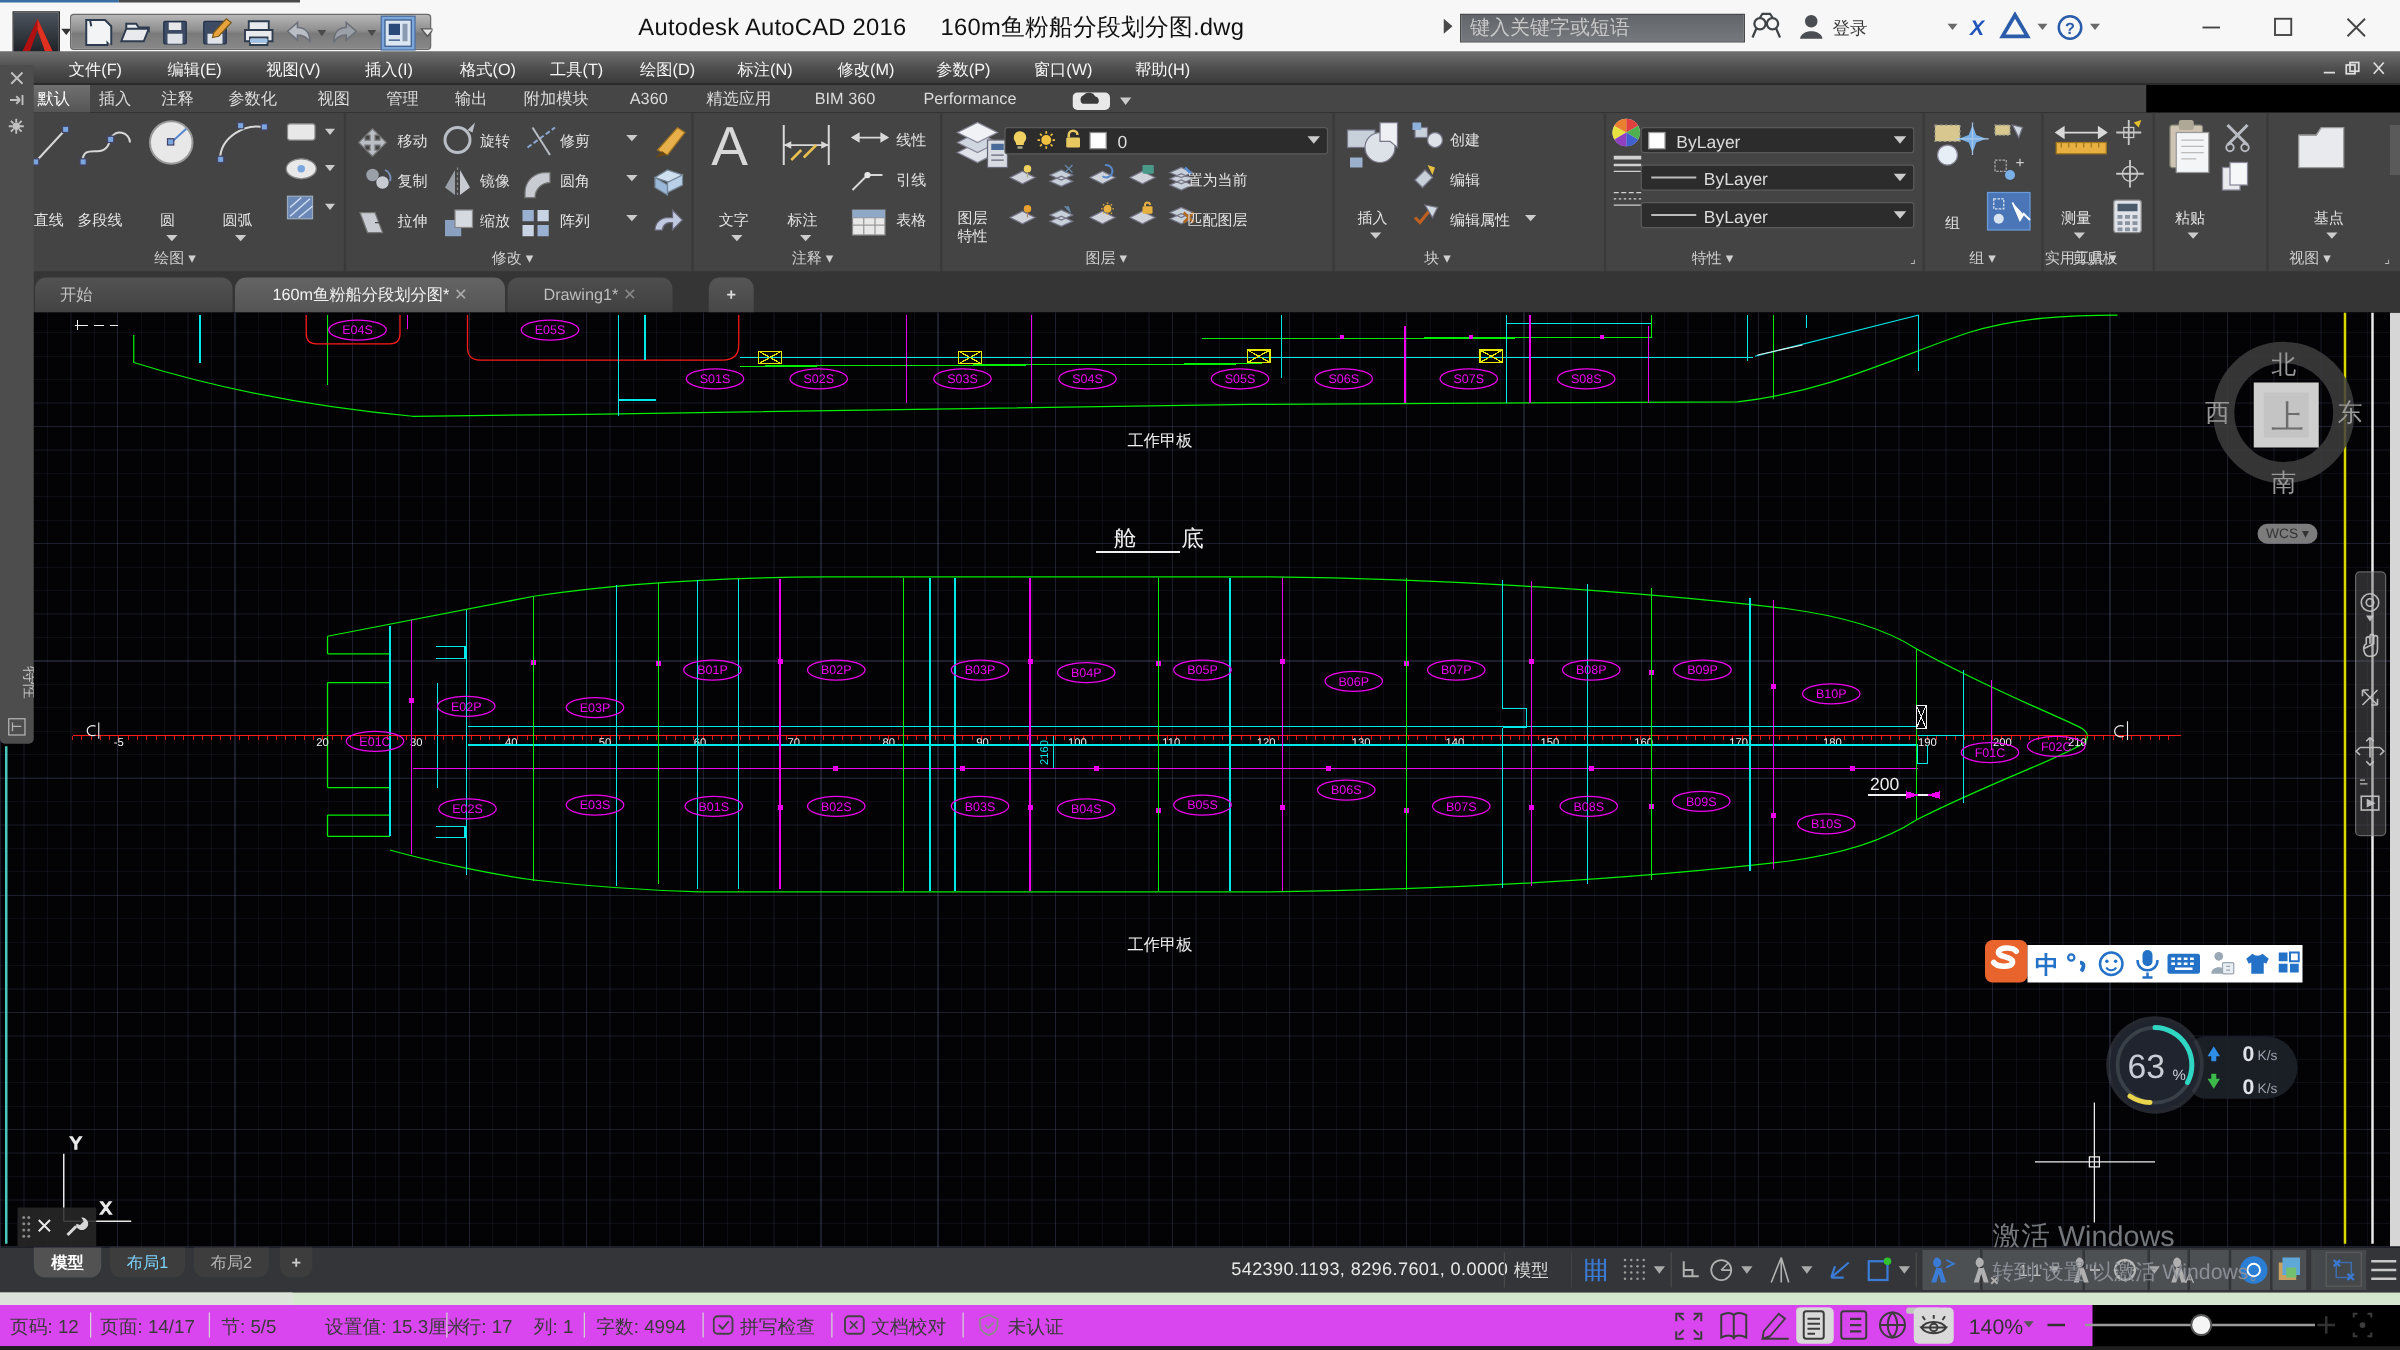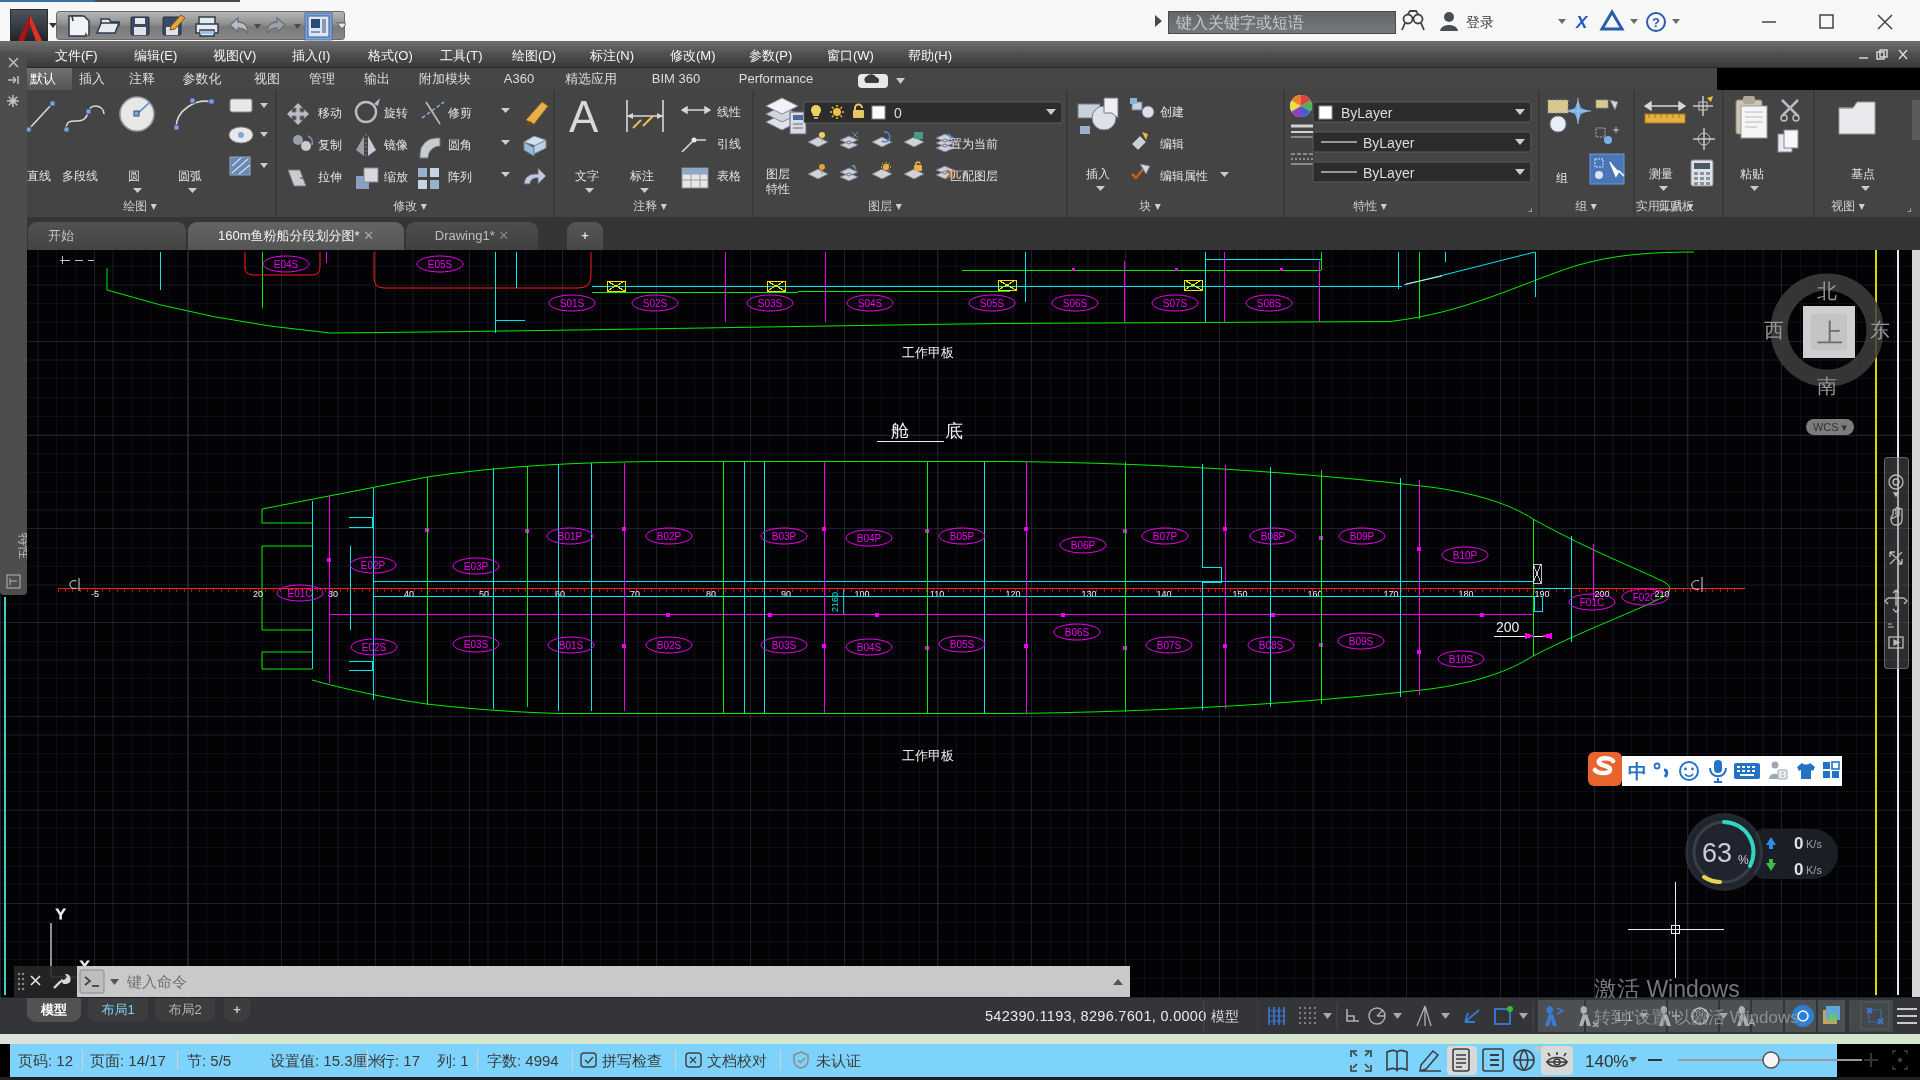--- a/index.html
+++ b/index.html
@@ -36,21 +36,21 @@
  repeating-linear-gradient(0deg,rgba(85,90,125,.12) 0 1px,transparent 1px 18.75px),
  #030306;overflow:hidden}
 
 #palette{left:0;top:52px;width:27px;height:543px;background:#4d4d4d;border-radius:0 0 4px 4px;color:#b5b5b5}
 
 #cmdgrip{left:14px;top:716px;width:63px;height:31px;background:rgba(40,40,40,.88)}
 #cmdbar{left:77px;top:716px;width:1053px;height:31px;background:#c9c9c9}
 #statusband{left:0;top:998px;width:1920px;height:36px;background:#333538}
 #greenstrip{left:0;top:1034px;width:1920px;height:10px;background:#d5e7cf}
 #greenstripL{left:0;top:1034px;width:234px;height:10px;background:#dde2da}
-#wpsbar{left:10px;top:1044px;width:1827px;height:33px;background:#7dd3fc;font-size:15px;color:#3b3b3b}
+#wpsbar{left:0;top:1044px;width:1674px;height:33px;background:#d946ef;font-size:15px;color:#3b3b3b}
 #bottomline{left:0;top:1077px;width:1920px;height:3px;background:#1f1f1f}
 .wtxt{position:absolute;top:8px;white-space:nowrap}
 .wsep{position:absolute;top:6px;width:1px;height:20px;background:#d2d2d2}
 .stab{position:absolute;top:0;height:24px;line-height:24px;font-size:13px;text-align:center;border-radius:0 0 9px 9px}
 </style></head>
 <body>
 <div id="page">
 
 <div class="abs" id="titlebar"></div>
 <div class="abs" id="topedge1"></div>
@@ -97,20 +97,21 @@
  <g transform="translate(248,0)">
           <rect x="0" y="1" width="27" height="27" fill="#7da7d9" stroke="#4a6fa5"></rect>
           <rect x="3" y="4" width="21" height="21" fill="#dce6f2" stroke="#3a5a8a"></rect>
           <rect x="6" y="7" width="9" height="9" fill="#2a4a7a"></rect>
           <rect x="17" y="7" width="4" height="14" fill="#8a9ab0"></rect>
           <path d="M6 20 h9" stroke="#2a4a7a"></path>
         </g>
  <path d="M280 11 h10 l-5 6 z" fill="#e8e8e8" stroke="#555"></path>
 </svg>
 </div>
+<div class="abs" id="title-main">Autodesk AutoCAD 2016&nbsp;&nbsp;&nbsp;&nbsp;&nbsp;160m鱼粉船分段划分图.dwg</div>
 <div class="abs" id="searchwrap">
  <div class="abs" style="left:5px;top:6px;width:0;height:0;border-top:6px solid transparent;border-bottom:6px solid transparent;border-left:7px solid #4a4a4a"></div>
  <div class="abs" id="searchbox">键入关键字或短语</div>
  <svg class="abs" style="left:248px;top:0" width="310" height="26">
   <g stroke="#3f4346" stroke-width="1.8" fill="none">
    <circle cx="10" cy="10" r="4.5"></circle>
           <circle cx="20" cy="10" r="4.5"></circle>
           <path d="M7 14 l-3 7 M23 14 l3 7 M10 5 l2 -3 h6 l2 3"></path>
   </g>
   <g transform="translate(40,0)">
@@ -942,30 +943,20 @@
             <circle cx="5" cy="23" r="1.2"></circle>
             <circle cx="9" cy="23" r="1.2"></circle>
           </g>
   <path d="M17 10 l9 9 m0 -9 l-9 9" stroke="#e8e8e8" stroke-width="1.6"></path>
   <g transform="translate(38,6)">
             <path d="M2 16 L9 9" stroke="#d8d8d8" stroke-width="2.4"></path>
             <path d="M9 9 a5 5 0 1 0 4 -7 l2 3 -3 3 -3 -1z" fill="#d8d8d8"></path>
           </g>
   </svg>
  </div>
- <div class="abs" id="cmdbar">
-  <svg width="1053" height="31">
-   <rect x="3" y="4" width="24" height="23" rx="2" fill="#bdbdbd" stroke="#8a8a8a"></rect>
-   <path d="M8 11 l5 4 -5 4" stroke="#444" stroke-width="1.8" fill="none"></path>
-          <path d="M15 20 h7" stroke="#444" stroke-width="1.8"></path>
-   <path d="M33 13 h9 l-4.5 6z" fill="#555"></path>
-   <text x="50" y="21" font-size="15" fill="#707070">键入命令</text>
-   <path d="M1036 19 l5 -6 5 6z" fill="#555"></path>
-  </svg>
- </div>
 
  <div class="abs" style="left:4px;top:347px;width:2px;height:398px;background:#49c8be"></div>
 </div>
 
  <div class="abs" id="palette">
   <svg width="27" height="543">
    <g stroke="#c0c0c0" stroke-width="1.5" fill="none">
     <path d="M9 6 l9 9 m0 -9 l-9 9"></path>
     <path d="M8 28 h8 m0 0 l-3 -3 m3 3 l-3 3 M18 24 v8"></path>
     <g transform="translate(7,43)">

